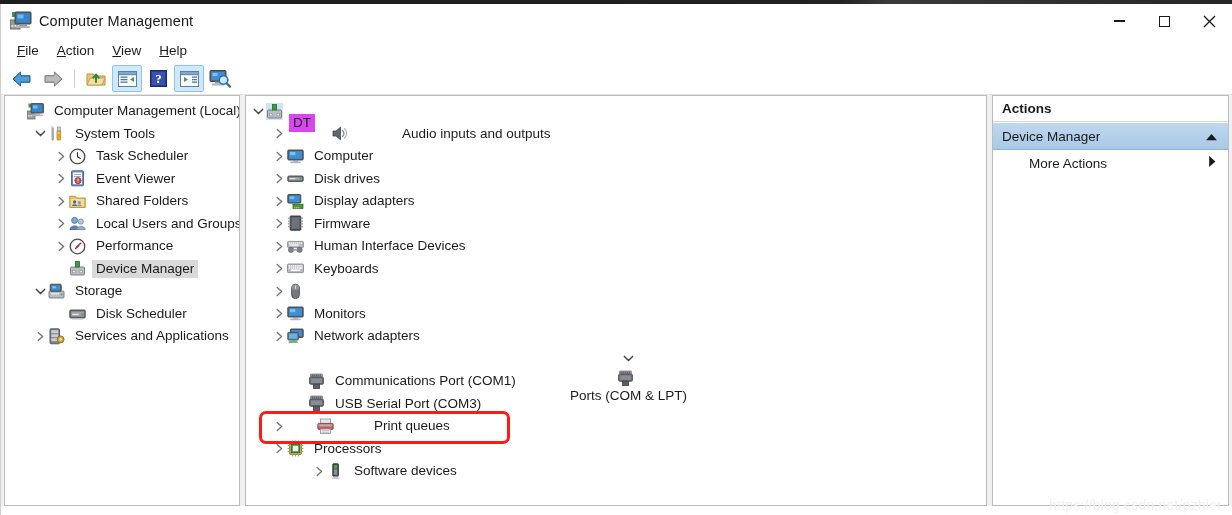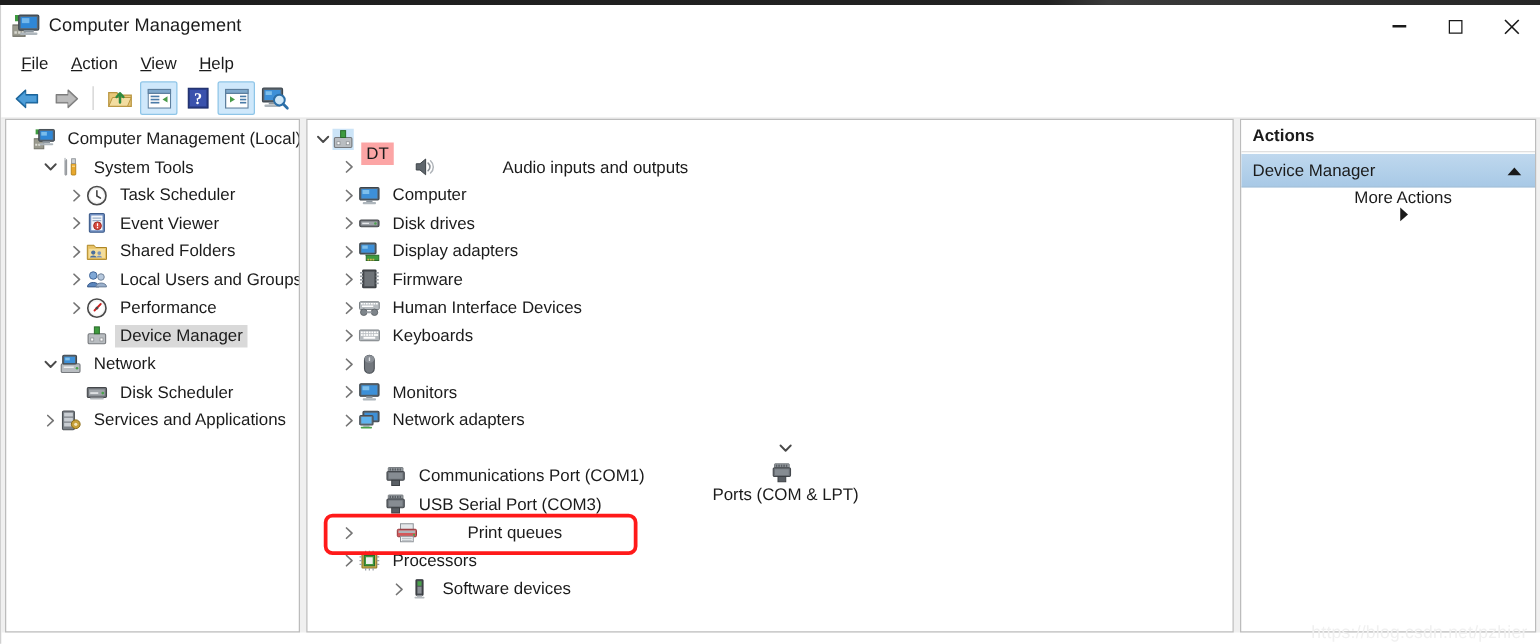--- a/index.html
+++ b/index.html
@@ -147,21 +147,21 @@
   .ico {
     width: 17px; height: 17px; flex: none;
     margin-right: 6px;
     position: relative;
   }
   .lbl {
     padding: 0 4px;
     line-height: 18px;
   }
   .row.sel-gray .lbl { background: #d9d9d9; }
-  .row.sel-blue .lbl { background: #fca5a5; margin-top: 23px; }
+  .row.sel-blue .lbl { background: #d946ef; margin-top: 23px; }
   .row.sel-blue .ico { background: #cce4f7; }
 
   
   .actions-header {
     height: 25px;
     display: flex; align-items: center;
     padding-left: 9px;
     font-size: 13.5px;
     font-weight: bold;
     color: #1b1b1b;
@@ -178,21 +178,20 @@
     border-top: 1px solid #ffffff;
     border-bottom: 1px solid #8fb4d4;
   }
   .actions-sel .sp { flex: 1 1 auto; }
   .actions-item {
     height: 26px;
     display: flex; align-items: center;
     padding-left: 36px; padding-right: 12px;
     font-size: 13.5px;
     color: #1b1b1b;
-    flex-direction: column;
   }
   .actions-item .sp { flex: 1 1 auto; }
 
   
   .redbox {
     position: absolute;
     border: 3px solid #ff1a1a;
     border-radius: 7px;
     box-sizing: border-box;
     pointer-events: none;
@@ -435,21 +434,21 @@
               </svg>
             </span>
             <span class="ico"><svg width="17" height="17" viewBox="0 0 17 17">
                 <rect x="1" y="8" width="15" height="7" rx="1" fill="#b9bdc1" stroke="#76797d" stroke-width=".9"></rect>
                 <rect x="3" y="10.2" width="8" height="1.2" fill="#eceef0"></rect>
                 <circle cx="13.6" cy="11.6" r="1" fill="#4aa34a"></circle>
                 <rect x="2.2" y="1.2" width="11" height="7" rx="1" fill="#5b6670" stroke="#3d464e" stroke-width=".9"></rect>
                 <rect x="3.4" y="2.4" width="8.6" height="5" fill="#3d90d8"></rect>
                 <rect x="4.2" y="3.1" width="3.6" height="2.2" fill="#8ecaf0" opacity=".85"></rect>
               </svg></span>
-            <span class="lbl">Network</span>
+            <span class="lbl">Storage</span>
           </div>
           <div class="row" style="padding-left: 48px;">
             <span class="twisty"></span>
             <span class="ico"><svg width="17" height="17" viewBox="0 0 17 17">
                 <rect x="0.8" y="5" width="15.4" height="8" rx="1" fill="#6e7277" stroke="#44474a" stroke-width=".9"></rect>
                 <rect x="2.2" y="6.5" width="12.6" height="5" fill="#9fa4a9"></rect>
                 <rect x="3.2" y="8.8" width="6.4" height="1.3" fill="#e6e8ea"></rect>
                 <circle cx="13.2" cy="9.4" r="1.1" fill="#4aa34a"></circle>
                 <rect x="3" y="13" width="11" height="1.6" rx=".6" fill="#b5babe"></rect>
               </svg></span>

